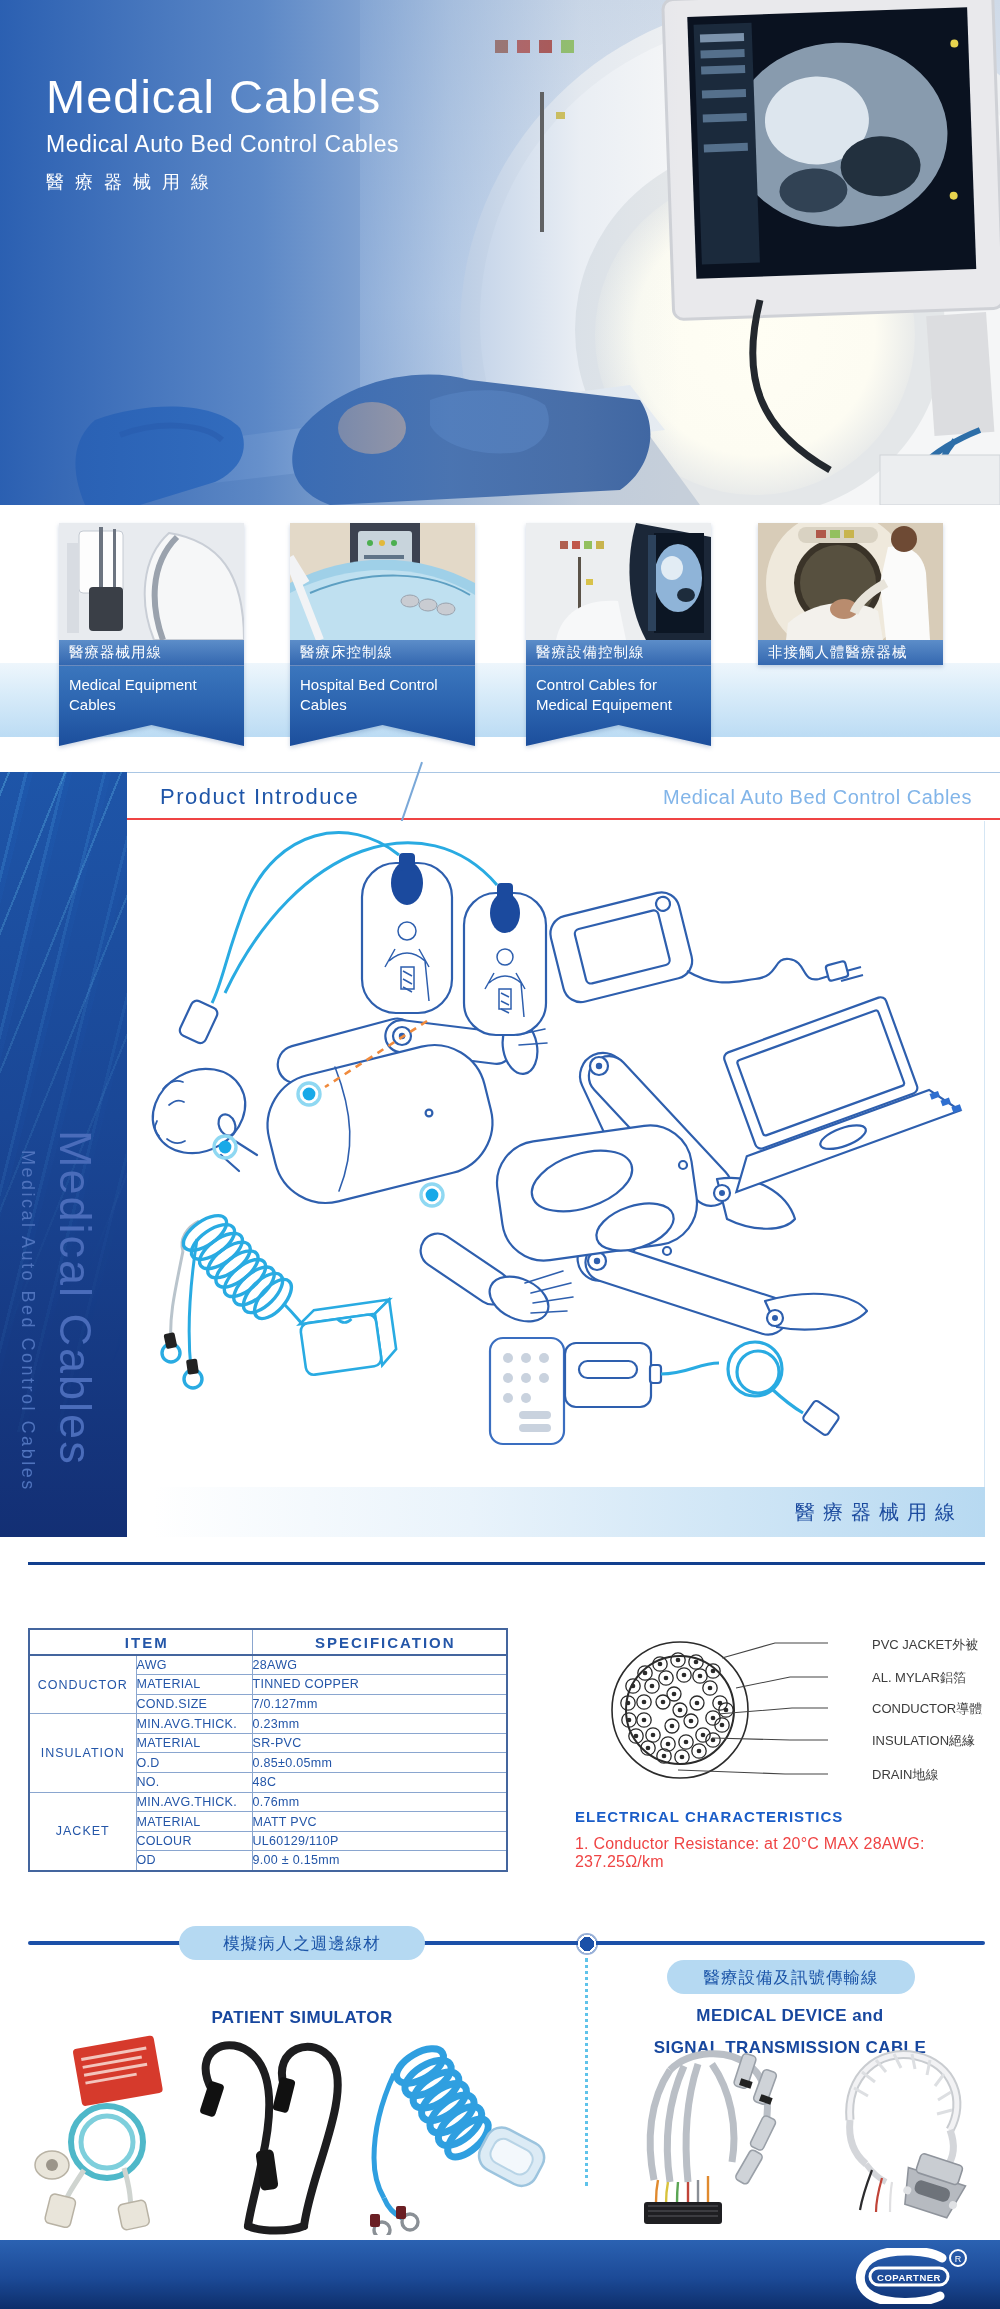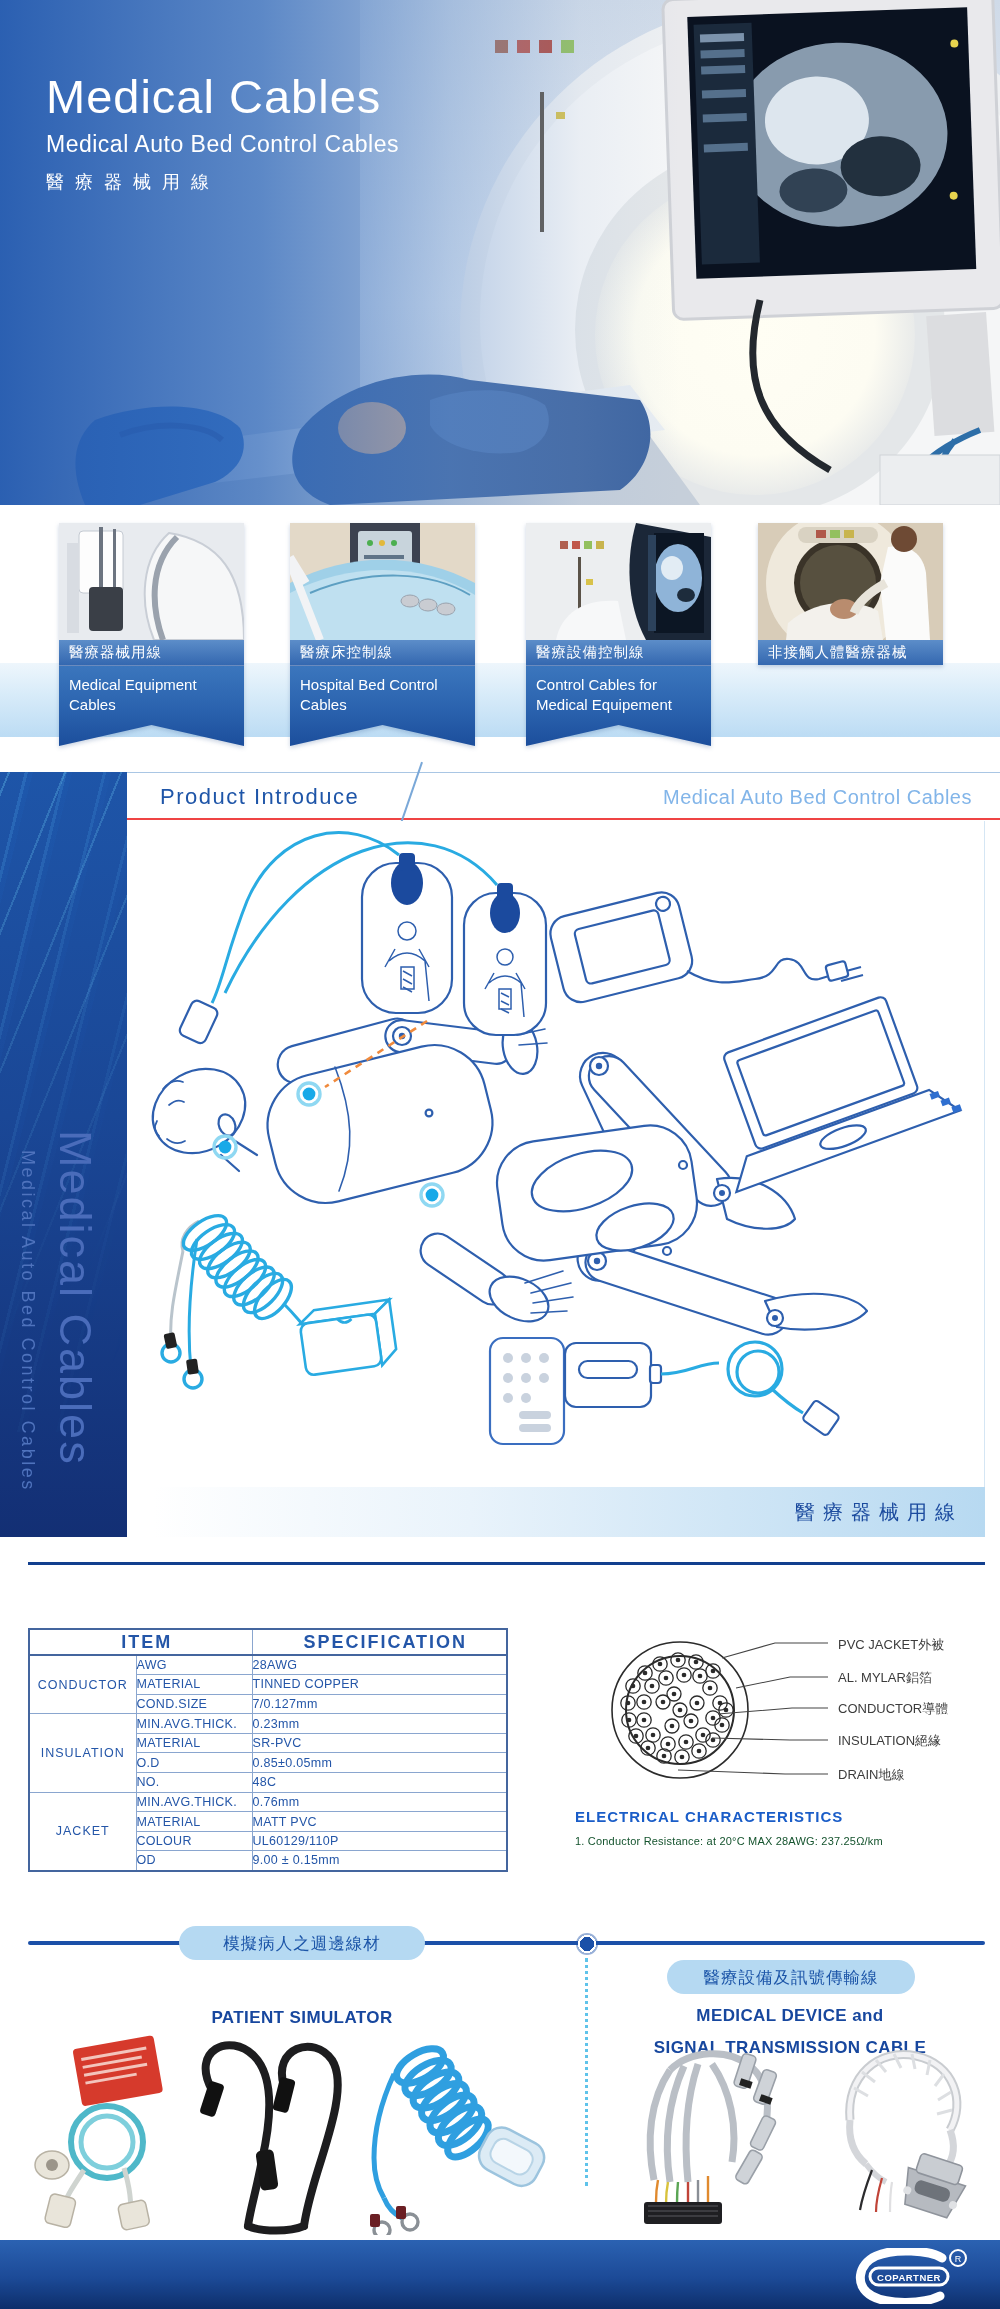--- a/index.html
+++ b/index.html
@@ -52,30 +52,30 @@
   
   .spec-topline { position:absolute; left:28px; top:1562px; width:957px; height:3px; background:#123f8e; }
   .spec-band { position:absolute; left:28px; top:1567px; width:957px; height:33px; background:#a9d3ef;
     line-height:33px; padding-left:17px; color:#15458f; font-size:16px; }
   .spec-band .zh { font-weight:700; letter-spacing:1px; }
   .spec-band .en { margin-left:8px; }
 
   table.spec { position:absolute; left:28px; top:1628px; width:478px; border-collapse:collapse; table-layout:fixed;
     font-size:12.5px; color:#2456a8; }
   table.spec th, table.spec td { border:1px solid #8aa6cf; height:19.6px; padding:0; }
-  table.spec thead th { height:26px; font-size:18px; font-weight:700; letter-spacing:2px; text-align:center;
+  table.spec thead th { height:26px; font-size:15px; font-weight:700; letter-spacing:2px; text-align:center;
     border-bottom:2px solid #44659e;padding-left:12px; }
   table.spec, table.spec tr:first-child th { border-top:2px solid #44659e; }
   table.spec { border:2px solid #44659e; }
   td.grp { text-align:center; letter-spacing:1px; }
   td.param, td.val { padding-left:14px; letter-spacing:.3px; }
 
-  .xsec-label { position:absolute; left:838px; font-size:13px; color:#3c3c3c; white-space:nowrap; }
+  .xsec-label { position:absolute; left:872px; font-size:13px; color:#3c3c3c; white-space:nowrap; }
   .elec-head { position:absolute; left:575px; top:1808px; font-size:15px; font-weight:700; color:#1a5dc8; letter-spacing:1px; }
-  .elec-note { position:absolute; left:575px; top:1835px; font-size:11px; color:#14532d; letter-spacing:.2px; }
+  .elec-note { position:absolute; left:575px; top:1835px; font-size:16px; color:#ef4444; letter-spacing:.2px; }
 
   
   .rule { position:absolute; left:28px; top:1941px; width:957px; height:4px; background:#1b50a8; border-radius:2px; }
   .pill { position:absolute; top:1926px; height:34px; background:#b5d9f2; border-radius:17px;
     color:#1c55a8; font-size:16.5px; text-align:center; line-height:34px; letter-spacing:1px; }
   .pill-left { left:179px; width:246px; }
   .pill-right { left:667px; width:248px;margin-top:34px; }
   .mid-dot { position:absolute; left:576px; top:1933px; width:22px; height:22px; border-radius:50%;
     background:radial-gradient(circle,#1b50a8 0 7px,#ffffff 7px 9px,rgba(27,80,168,.45) 9px 11px); }
   .dotted-div { position:absolute; left:585px; top:1958px; height:228px; border-left:3px dotted #5fc3ea; }

